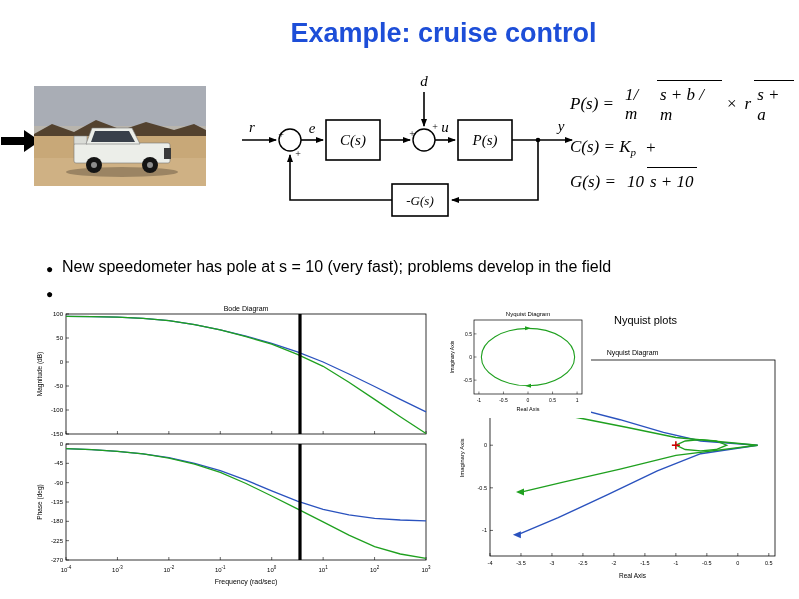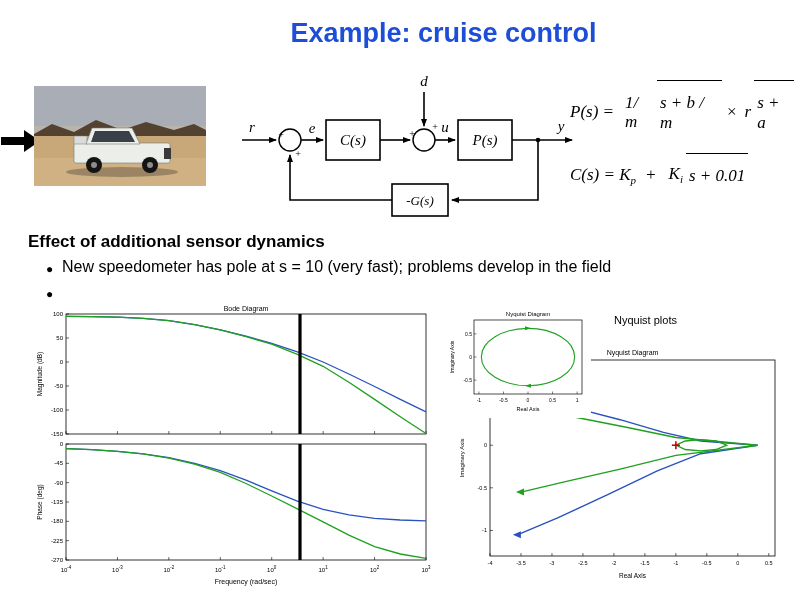--- a/index.html
+++ b/index.html
@@ -22,21 +22,21 @@
                   font-size:15px;text-anchor:middle;}
   .blockdiag .small{font-size:13px;}
   .blockdiag .plus{font-family:"Liberation Serif",serif;font-size:10px;text-anchor:middle;}
 
   .equations{position:absolute;left:570px;top:80px;width:228px;}
   .eq-row{display:flex;align-items:center;font-family:"Liberation Serif","DejaVu Serif",serif;
           font-style:italic;font-size:17px;margin-bottom:9px;}
   .eq-row .lhs{margin-right:4px;white-space:pre;}
   .frac{display:inline-flex;align-items:center;margin:0 4px;line-height:1.15;}
   .frac .num{padding:0 3px;}
-  .frac .den{border-top:1.3px solid #000;padding:12px 3px;}
+  .frac .den{border-top:1.3px solid #000;padding:4px 3px;}
   .times{font-style:normal;margin:0 1px;}
   .plus-op{margin:0 5px;}
   sub{font-size:11px;}
 
   .heading{position:absolute;left:28px;top:232px;font-size:17px;font-weight:bold;}
   .bullets{position:absolute;left:46px;top:258px;font-size:16px;width:720px;}
   .bullet{display:flex;align-items:flex-start;margin-bottom:7px;}
   .bullet .dot{flex:0 0 16px;}
   .bullet .dot::before{content:"●";font-size:12px;position:relative;top:1px;}
 
@@ -117,28 +117,30 @@
       </span>
       <span class="times">×</span>
       <span class="frac">
         <span class="num">r</span>
         <span class="den">s + a</span>
       </span>
     </div>
     <div class="eq-row">
       <span class="lhs"><span>C(s) = K</span><sub>p</sub></span>
       <span class="plus-op">+</span>
+    </div>
+    <div class="eq-row">
+      <span class="lhs">G(s) =</span>
       <span class="frac">
-        <span class="num"><span>K</span><sub>i</sub></span>
-        <span class="den">s + 0.01</span>
+        <span class="num">10</span>
+        <span class="den">s + 10</span>
       </span>
     </div>
   </div>
 
-  <div class="heading">Effect of additional sensor dynamics</div>
 
   <div class="bullets">
     <div class="bullet">
       <span class="dot"></span>
       <span>New speedometer has pole at s = 10 (very fast); problems develop in the field</span>
     </div>
     <div class="bullet">
       <span class="dot"></span>
     </div>
   </div>

